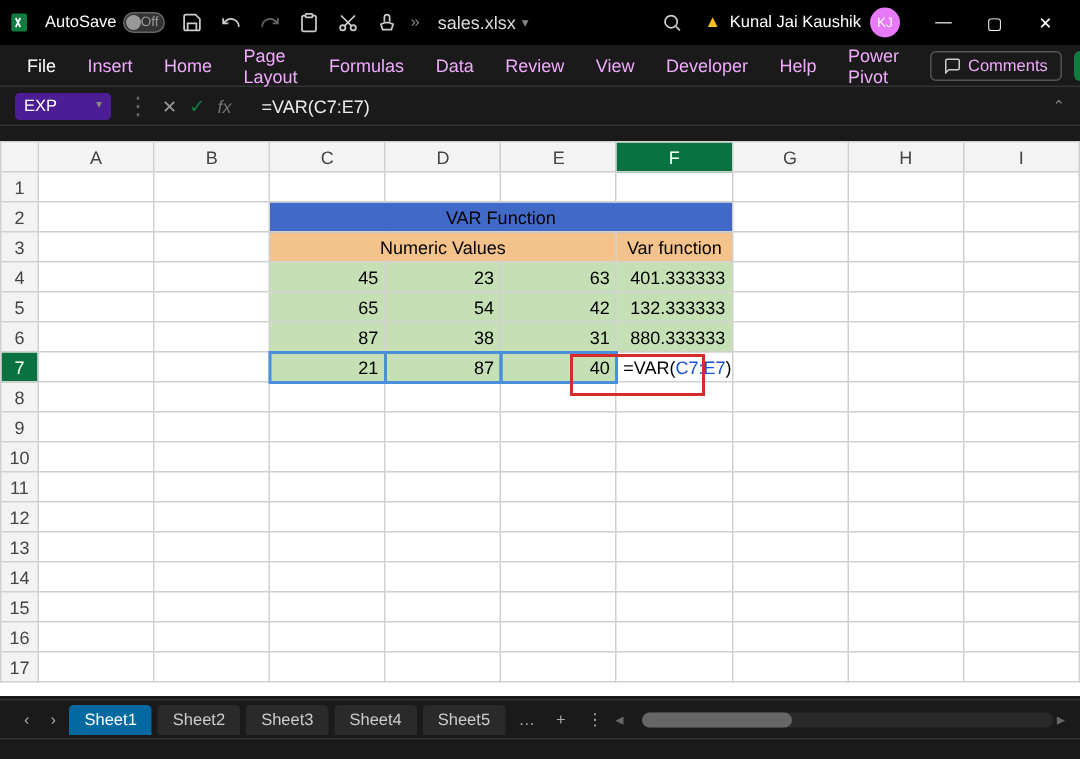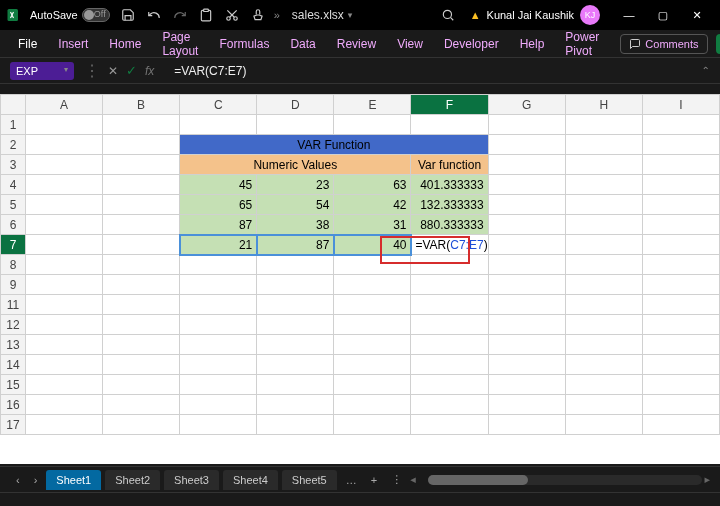--- a/index.html
+++ b/index.html
@@ -297,20 +297,32 @@
           <td></td>
           <td></td>
           <td></td>
           <td></td>
           <td></td>
           <td></td>
           <td></td>
           <td></td>
         </tr>
     <tr>
+          <th class="row">10</th>
+          <td></td>
+          <td></td>
+          <td></td>
+          <td></td>
+          <td></td>
+          <td></td>
+          <td></td>
+          <td></td>
+          <td></td>
+        </tr>
+    <tr>
           <th class="row">11</th>
           <td></td>
           <td></td>
           <td></td>
           <td></td>
           <td></td>
           <td></td>
           <td></td>
           <td></td>
           <td></td>

